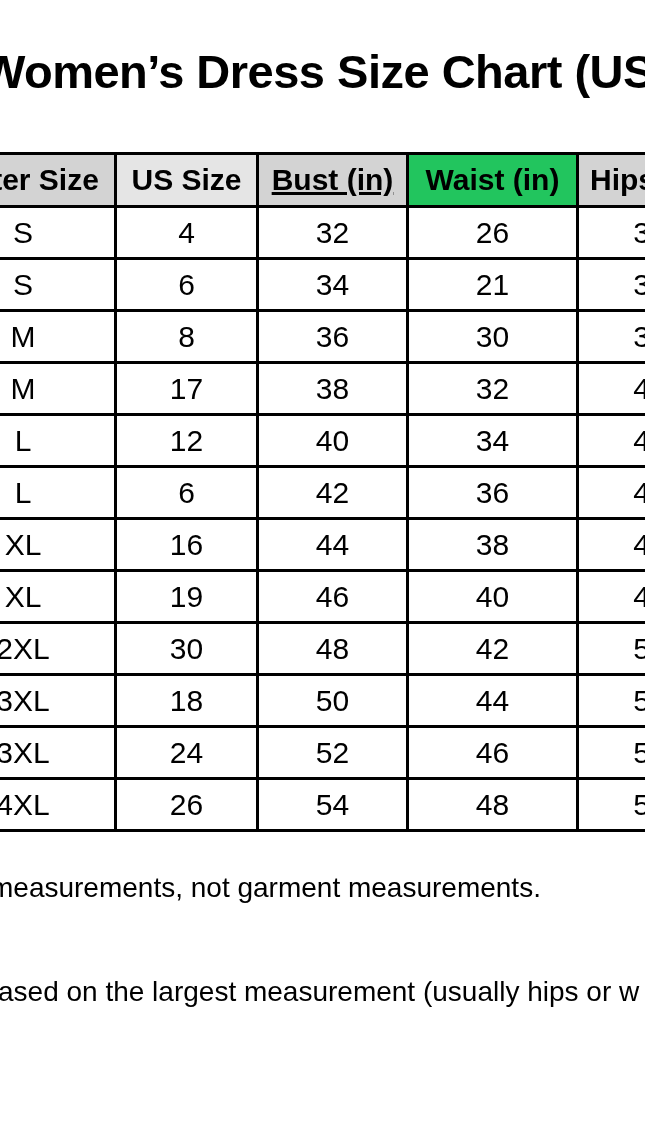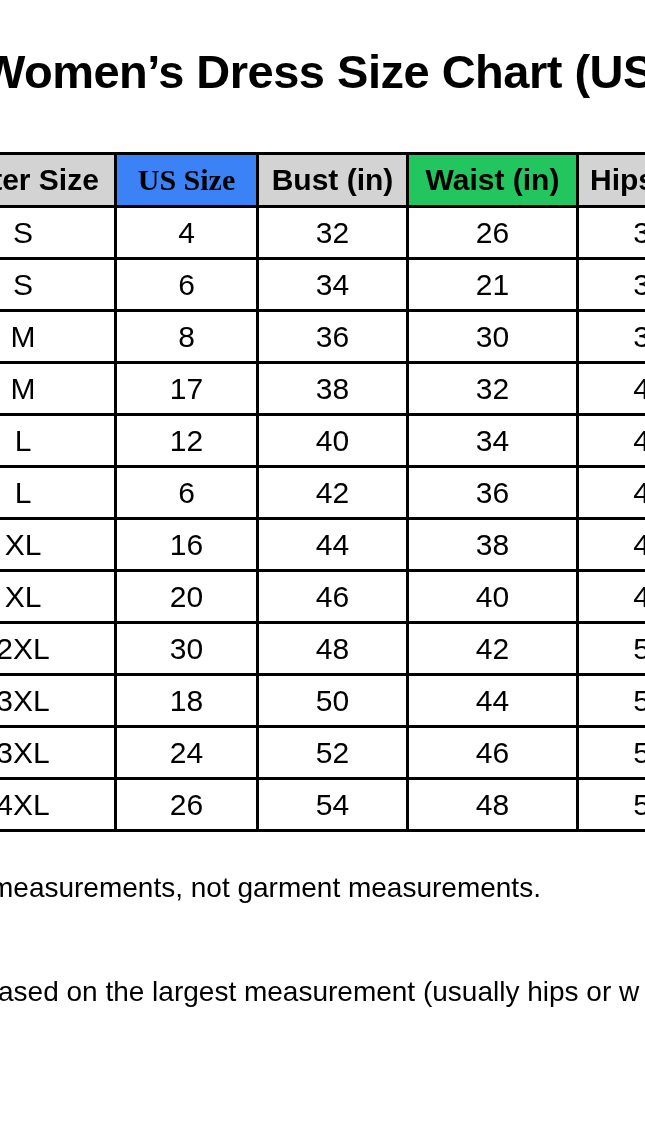--- a/index.html
+++ b/index.html
@@ -83,22 +83,22 @@
       <colgroup>
         <col style="width:185px">
         <col style="width:142px">
         <col style="width:150px">
         <col style="width:170px">
         <col style="width:145px">
       </colgroup>
       <thead>
         <tr>
           <th class="hdr" style="background: rgb(211, 211, 211);">Letter Size</th>
-          <th class="hdr" style="background: #3b82f6; font-family: Liberation Serif, serif;">US Size</th>
-          <th class="hdr" style="background: rgb(211, 211, 211);">Bust (in)</th>
+          <th class="hdr" style="background: #e5e5e5;">US Size</th>
+          <th class="hdr" style="background: rgb(211, 211, 211); text-decoration: underline;">Bust (in)</th>
           <th class="hdr" style="background: #22c55e;">Waist (in)</th>
           <th class="hdr" style="background: rgb(211, 211, 211);">Hips (in)</th>
         </tr>
       </thead>
       <tbody>
           <tr>
             <td>S</td>
             <td>4</td>
             <td>32</td>
             <td>26</td>
@@ -141,21 +141,21 @@
           </tr>
           <tr>
             <td>XL</td>
             <td>16</td>
             <td>44</td>
             <td>38</td>
             <td>46</td>
           </tr>
           <tr>
             <td>XL</td>
-            <td>20</td>
+            <td>19</td>
             <td>46</td>
             <td>40</td>
             <td>48</td>
           </tr>
           <tr>
             <td>2XL</td>
             <td>30</td>
             <td>48</td>
             <td>42</td>
             <td>50</td>

